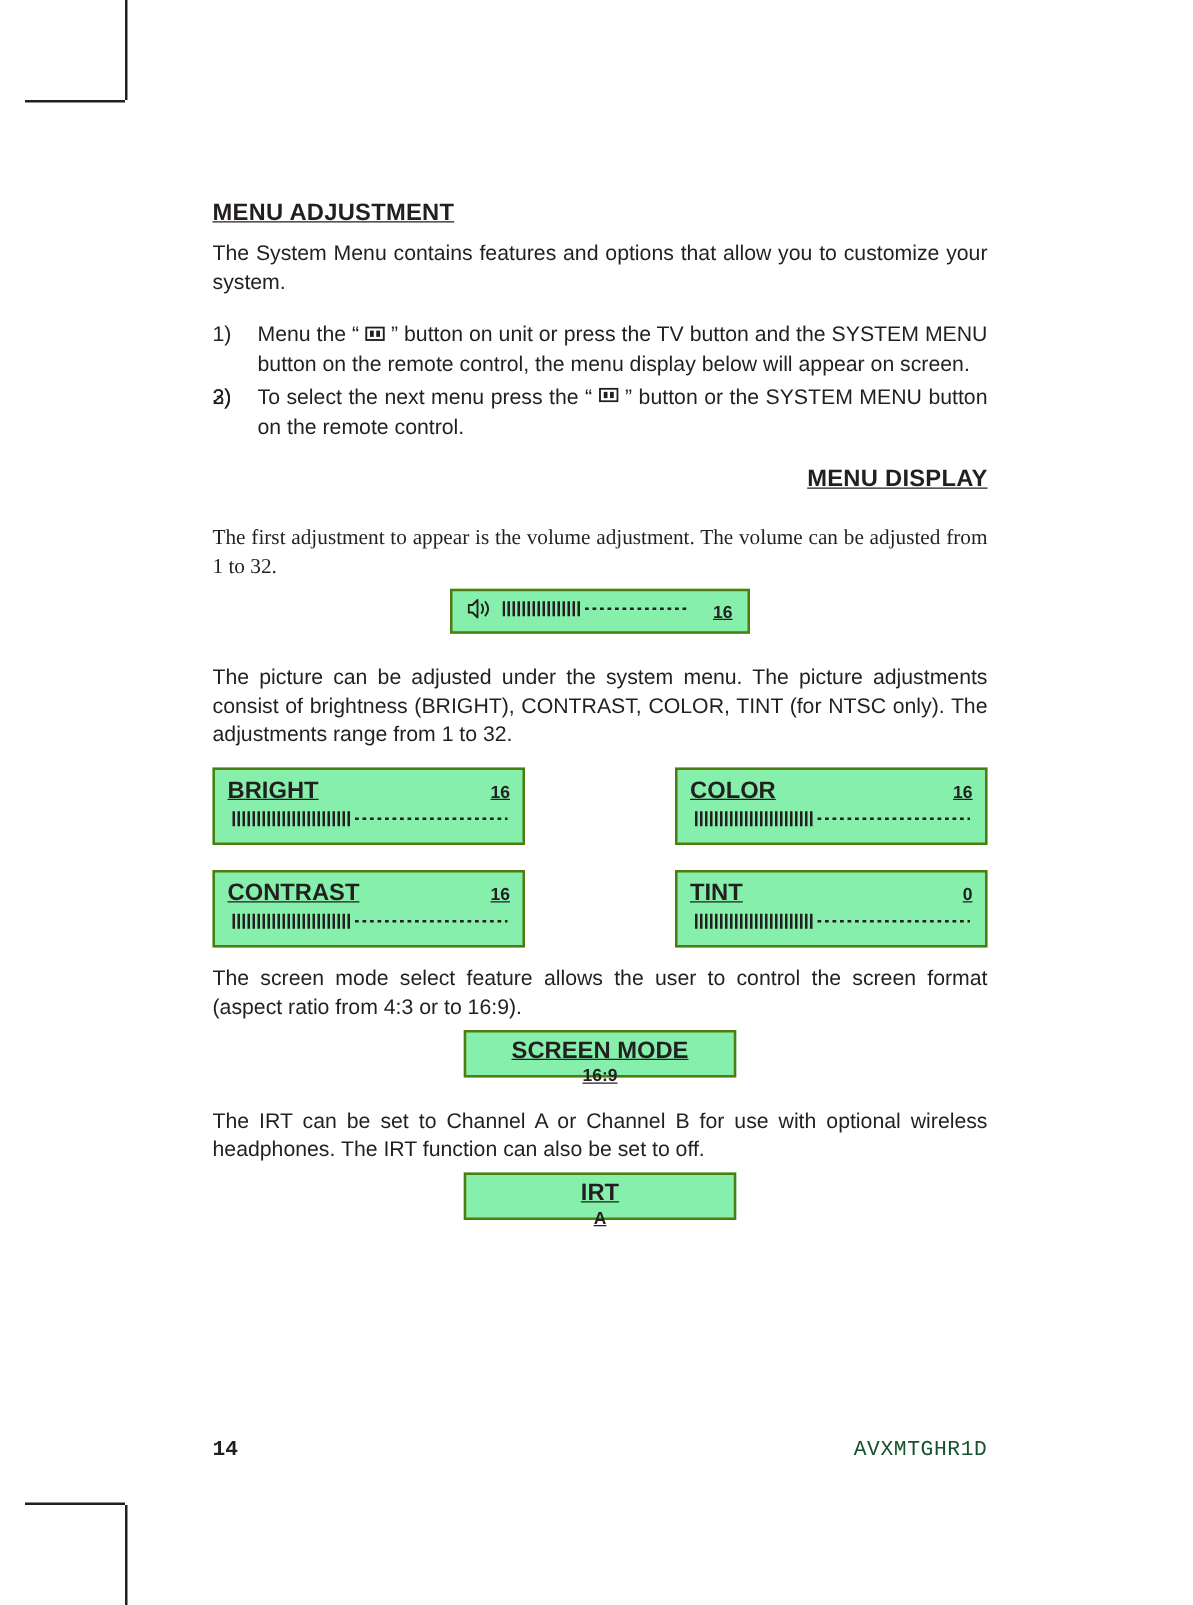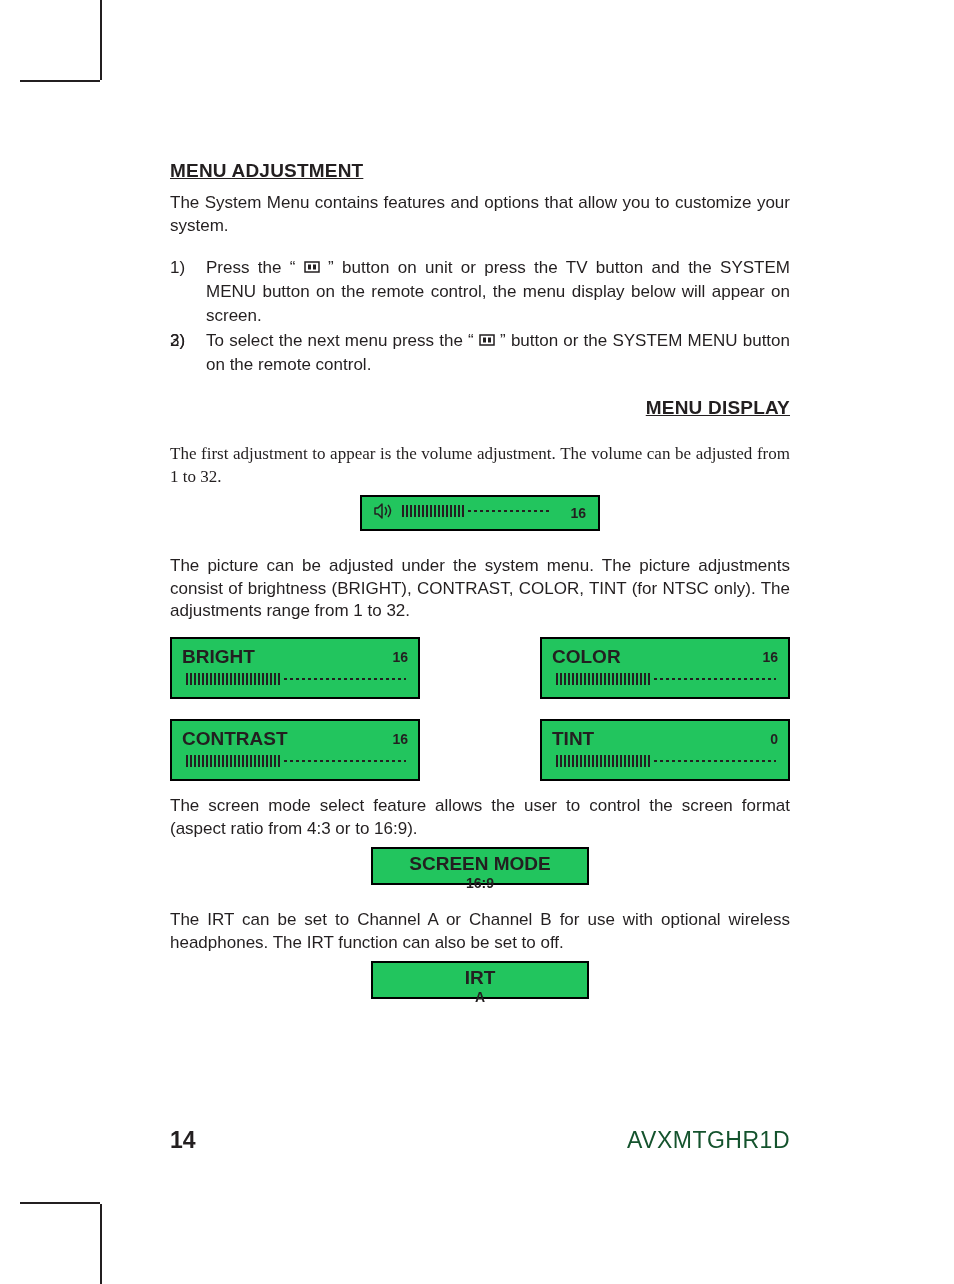--- a/index.html
+++ b/index.html
@@ -57,27 +57,28 @@
     top: 0;
   }
   .icon-menu {
     display: inline-block;
     vertical-align: middle;
     position: relative;
     top: -1px;
   }
 
   .osd {
-    border: 2px solid #000000;
-    background: #22c55e;
+    border: 2px solid #4d7c0f;
+    background: #86efac;
     box-sizing: border-box;
     display: flex;
     flex-direction: column;
     justify-content: center;
     padding: 6px 10px;
+    text-decoration: underline;
   }
   .osd-row1 {
     display: flex;
     align-items: center;
     justify-content: space-between;
   }
   .osd-label {
     font-weight: bold;
     font-size: 19px;
   }
@@ -116,25 +117,26 @@
     height: 38px;
     flex-direction: column;
     align-items: center;
     justify-content: space-between;
     padding: 4px 14px;
   }
 
   .footer {
     position: absolute;
     left: 170px;
-    bottom: 130px;
+    bottom: 114px;
     width: 620px;
     display: flex;
     justify-content: space-between;
-    font-size: 23px;
+    font-size: 17px;
+    font-family: Liberation Mono, monospace;
   }
   .footer .pn { font-weight: bold; }
   .footer .model { color: #14532d; letter-spacing: 0.5px; }
 </style>
 </head>
 <body>
 
 <div class="page">
   <div class="crop-tl-h"></div>
   <div class="crop-tl-v"></div>
@@ -143,21 +145,21 @@
 
   <div class="content">
 
     <div class="heading">MENU ADJUSTMENT</div>
 
     <div class="para">The System Menu contains features and options that allow you to customize your system.</div>
 
     <ol class="steps">
       <li>
         <span class="num">1)</span>
-        <span>Press the “ </span><span class="icon-menu"><svg width="16" height="12" viewBox="0 0 16 12">
+        <span>Menu the “ </span><span class="icon-menu"><svg width="16" height="12" viewBox="0 0 16 12">
               <rect x="1" y="1" width="14" height="10" fill="none" stroke="#231f20" stroke-width="1.5"></rect>
               <rect x="4" y="3.5" width="3" height="5" fill="#231f20"></rect>
               <rect x="9" y="3.5" width="3" height="5" fill="#231f20"></rect>
             </svg></span><span> ” button on unit or  press the TV button and the SYSTEM MENU button on the remote control, the menu display below will appear on screen.</span>
       </li>
       <li>
         <span class="num">2)</span>
       </li>
       <li>
         <span class="num">3)</span>

